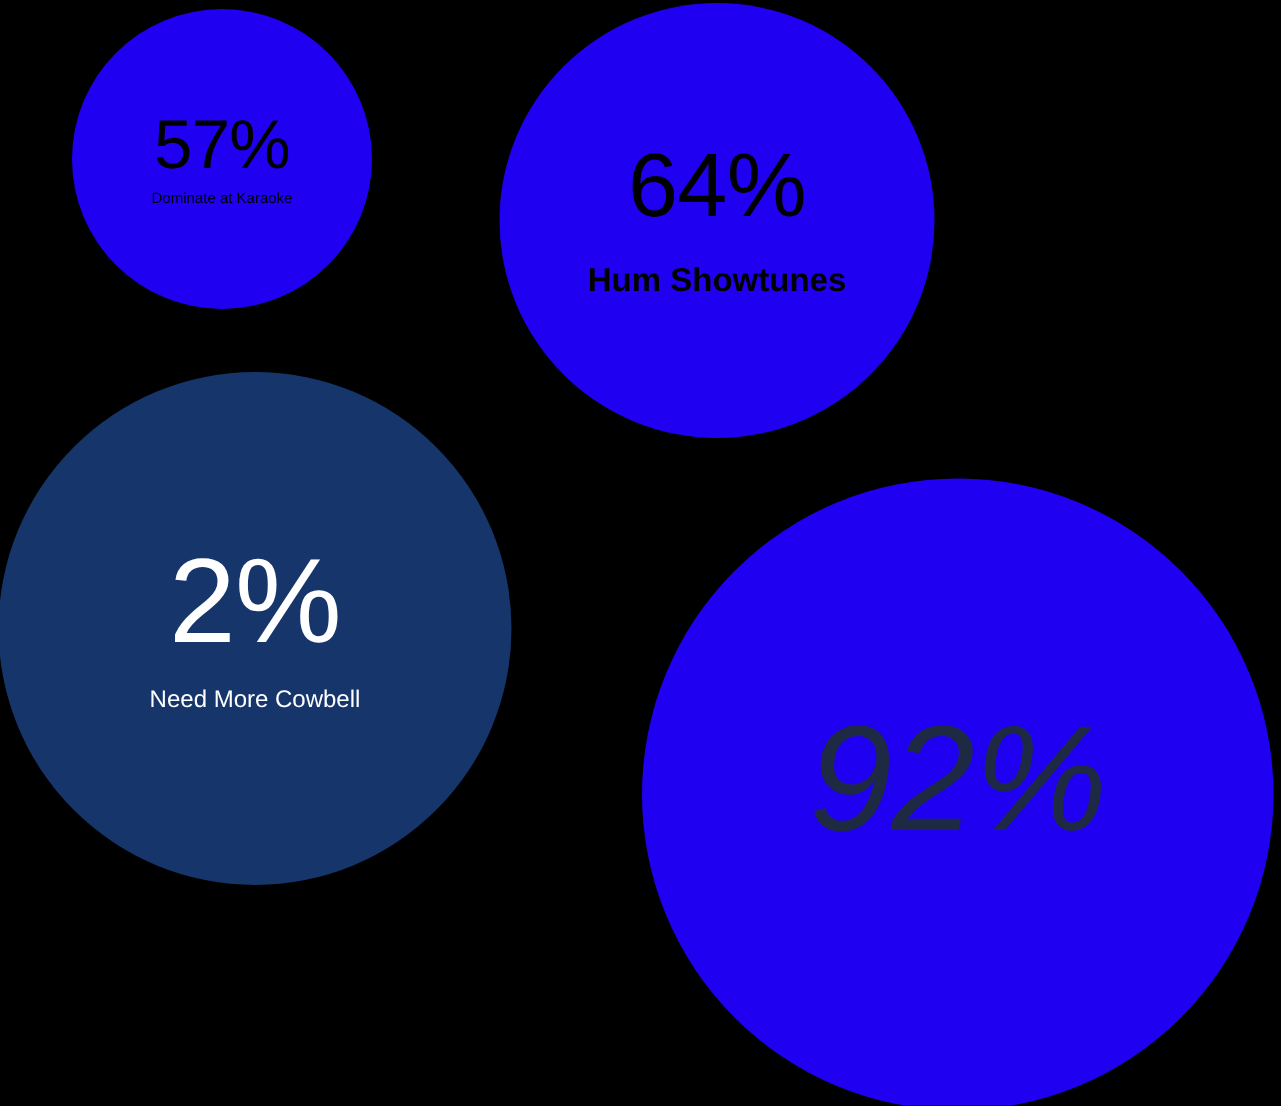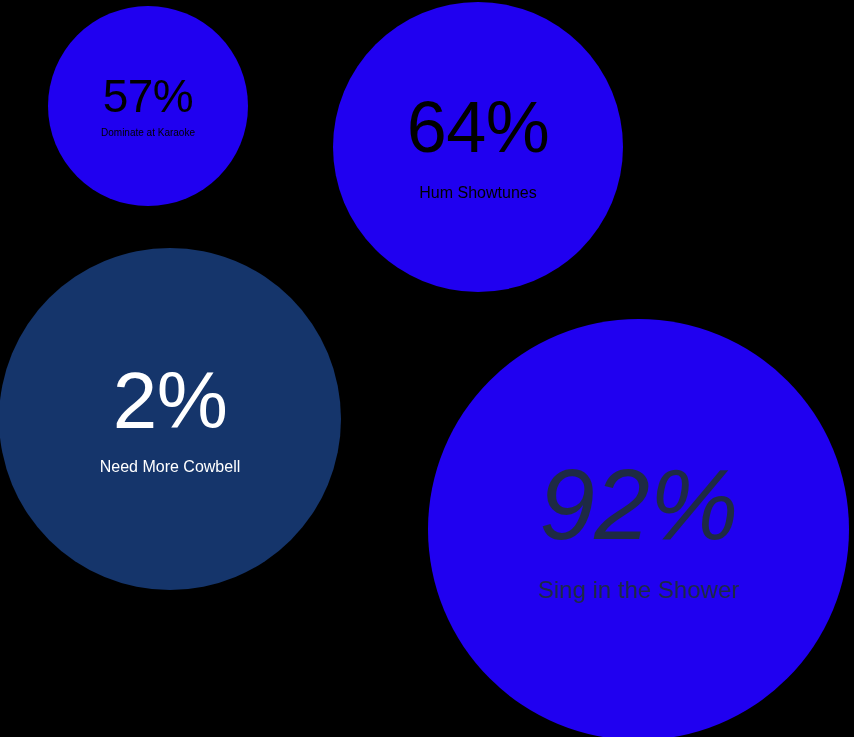--- a/index.html
+++ b/index.html
@@ -57,26 +57,26 @@
   }
 
   
   #bubble-1 {
     left: 333px;
     top: 2px;
     width: 290px;
     height: 290px;
   }
   #bubble-1 .bubble-value {
-    font-size: 72px;
+    font-size: 60px;
     margin-bottom: 20px;
   }
   #bubble-1 .bubble-label {
-    font-size: 16px;
-    font-weight: 400;
+    font-size: 22px;
+    font-weight: 700;
   }
 
   
   #bubble-2 {
     left: -1px;
     top: 248px;
     width: 342px;
     height: 342px;
   }
   #bubble-2 .bubble-value {
@@ -120,16 +120,15 @@
     <div class="bubble-label">Hum Showtunes</div>
   </div>
 
   <div class="bubble" id="bubble-2" style="background-color: rgb(21, 53, 107); color: rgb(255, 255, 255);">
     <div class="bubble-value">2%</div>
     <div class="bubble-label">Need More Cowbell</div>
   </div>
 
   <div class="bubble" id="bubble-3" style="background-color: rgb(32, 0, 240); color: rgb(30, 42, 68);">
     <div class="bubble-value">92%</div>
-    <div class="bubble-label">Sing in the Shower</div>
   </div>
 
 </div>
 
 </body></html>

